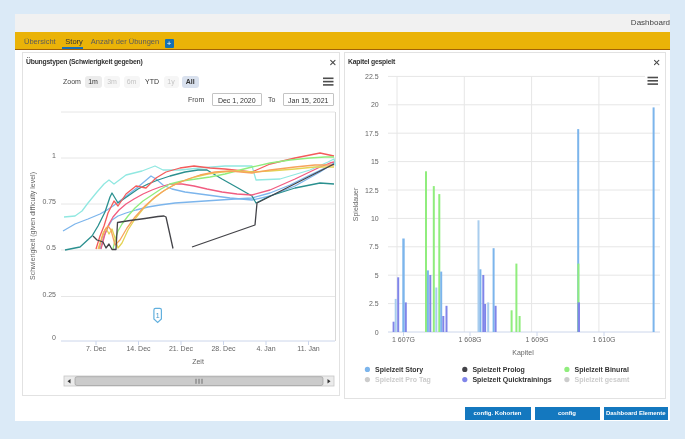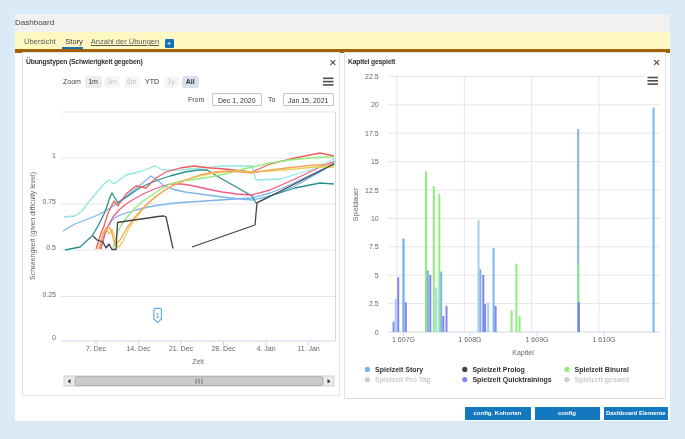--- a/index.html
+++ b/index.html
@@ -1,41 +1,41 @@
 <!DOCTYPE html>
 <html><head>
 <meta charset="utf-8">
 <style>
   html,body{margin:0;padding:0;}
   body{width:685px;height:439px;background:#dbeaf7;font-family:"Liberation Sans",sans-serif;position:relative;overflow:hidden;}
   .card{position:absolute;left:15px;top:14px;width:655px;height:407px;background:#fff;}
   .hdr{position:absolute;left:0;top:0;width:655px;height:18px;background:#f1f1f1;}
-  .hdr span{position:absolute;left:0;right:0;top:4px;text-align:left;font-size:8px;color:#444;}
-  .tabs{position:absolute;left:0;top:18px;width:655px;height:16.5px;border-bottom:4px solid #a16207;background:#fef9c3;}
+  .hdr span{position:absolute;left:0;right:0;top:4px;text-align:right;font-size:8px;color:#444;}
+  .tabs{position:absolute;left:0;top:18px;width:655px;height:16.5px;border-bottom:1px solid #a16207;background:#eab308;}
   .tab{position:absolute;top:5px;font-size:7.5px;color:#5b5b5b;}
   .plus{position:absolute;left:149.5px;top:7px;width:9px;height:9px;background:#1470b4;color:#fff;font-size:8px;line-height:9px;text-align:center;border-radius:1px;}
   .panel{position:absolute;background:#fff;border:1px solid #e2e2e2;box-sizing:border-box;}
   .ptitle{position:absolute;font-size:6.8px;font-weight:bold;letter-spacing:-0.2px;color:#333;}
   .zbtn{position:absolute;height:12px;border-radius:3px;font-size:7px;color:#333;text-align:center;line-height:12px;top:76px;}
   .dinput{position:absolute;top:93px;height:13px;border:1px solid #c4c4c4;border-radius:1px;background:#fff;font-size:7px;color:#333;text-align:center;line-height:13px;box-sizing:border-box;}
   .rlab{position:absolute;font-size:7px;color:#444;}
   .btn{position:absolute;top:407px;height:12.5px;background:#1478bf;color:#fff;font-size:6px;font-weight:bold;text-align:center;line-height:12.5px;white-space:nowrap;}
   svg text{font-family:"Liberation Sans",sans-serif;}
 </style>
 </head>
 <body>
 <div class="card">
   <div class="hdr">
       <span>Dashboard</span>
     </div>
   <div class="tabs">
     <div class="tab" style="left:9px;">Übersicht</div>
     <div class="tab" style="left:50.3px;color:#333;">Story</div>
     <div style="position:absolute;left:47px;top:14.5px;width:21px;height:2px;background:#1a6fb5;"></div>
-    <div class="tab" style="left:75.8px;text-decoration:underline;">Anzahl der Übungen</div>
+    <div class="tab" style="left:75.8px;">Anzahl der Übungen</div>
     <div class="plus">+</div>
   </div>
 </div>
 
 <div class="panel" style="left:21.5px;top:52px;width:318.5px;height:343.5px;"></div>
 <div class="ptitle" style="left:26px;top:58px;">Übungstypen (Schwierigkeit gegeben)</div>
 
 <div class="rlab" style="left:63px;top:78px;">Zoom</div>
 <div class="zbtn" style="left:84.5px;width:17px;background:#ececec;">1m</div>
 <div class="zbtn" style="left:104px;width:16px;background:#f6f6f6;color:#c3c3c3;">3m</div>

